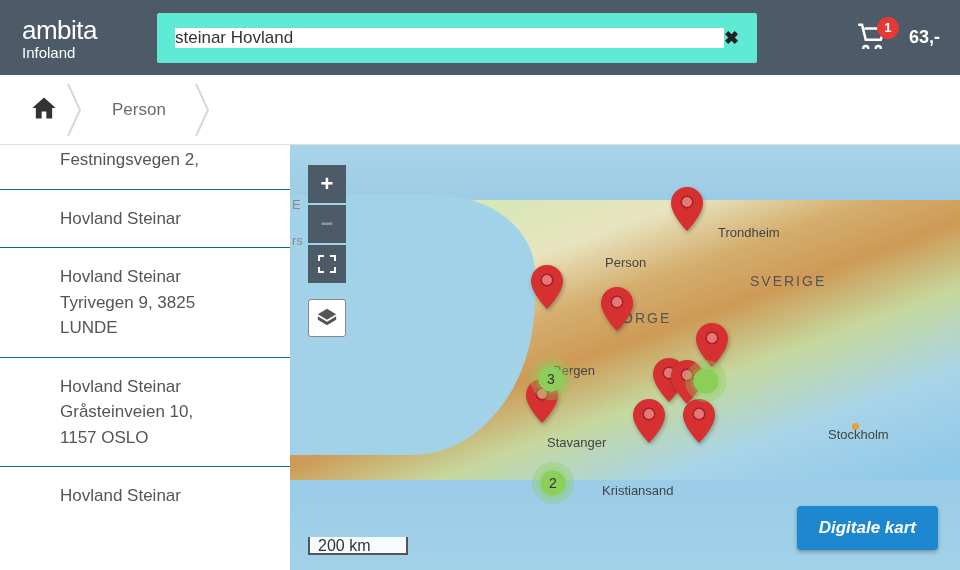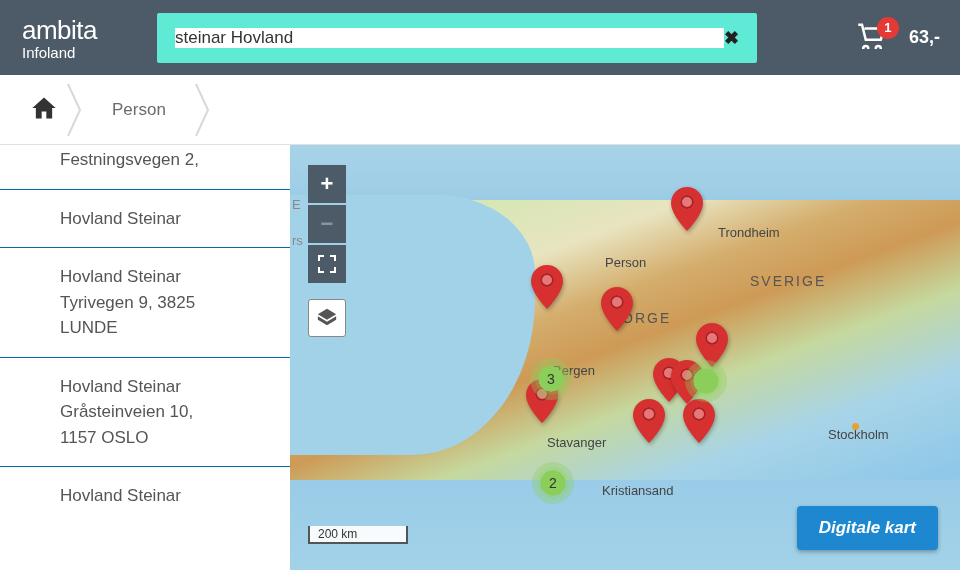--- a/index.html
+++ b/index.html
@@ -125,26 +125,26 @@
     align-items: center;
     justify-content: center;
     font-size: 14px;
     color: #333;
     font-weight: 500;
     cursor: pointer;
   }
   
   .scale-bar {
     position: absolute;
-    bottom: 26px; left: 18px;
+    bottom: 15px; left: 18px;
     background: rgba(255,255,255,0.9);
     border: 2px solid #555;
     border-top: none;
     padding: 2px 8px;
-    font-size: 12px;
+    font-size: 16px;
     color: #333;
     width: 100px;
     height: 18px;
     line-height: 13px;
   }
   
   .digitale-btn {
     position: absolute;
     bottom: 20px; right: 22px;
     background: #1d87d0;

